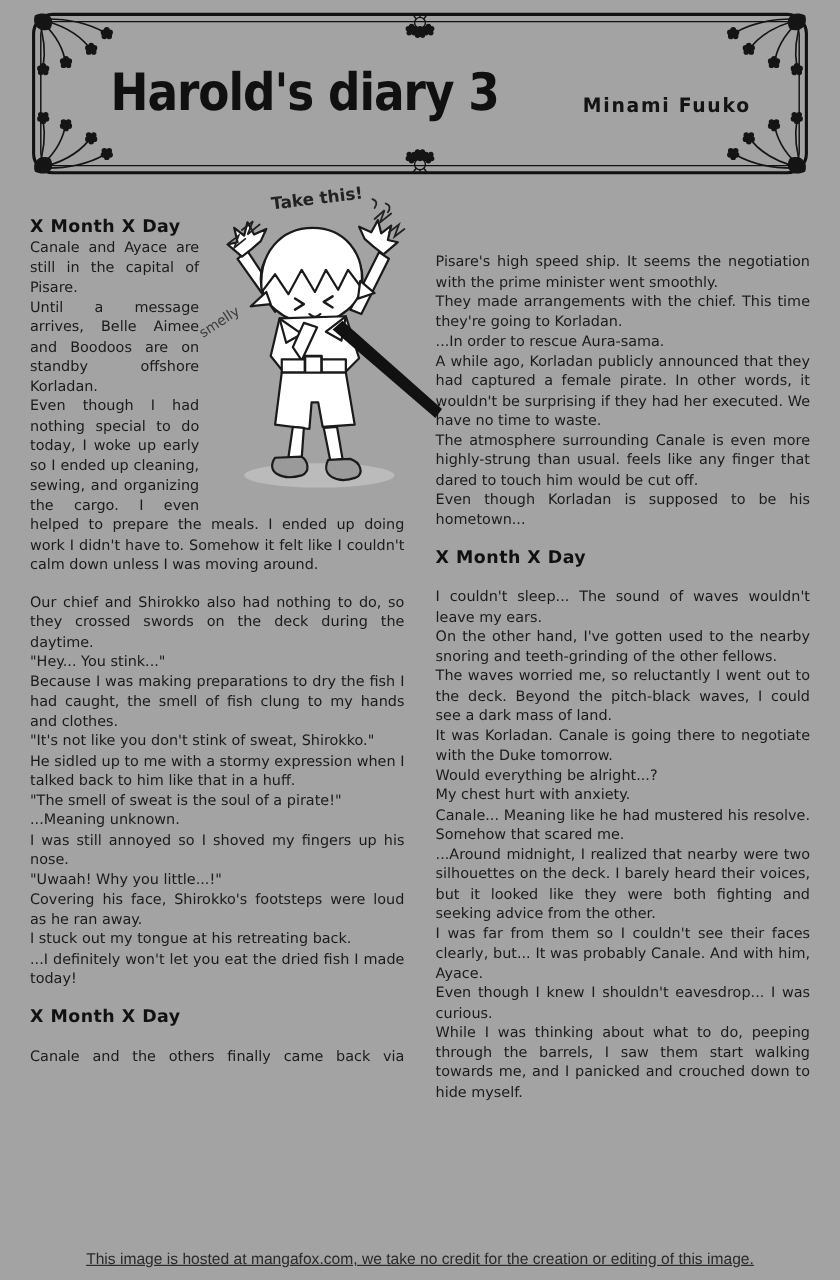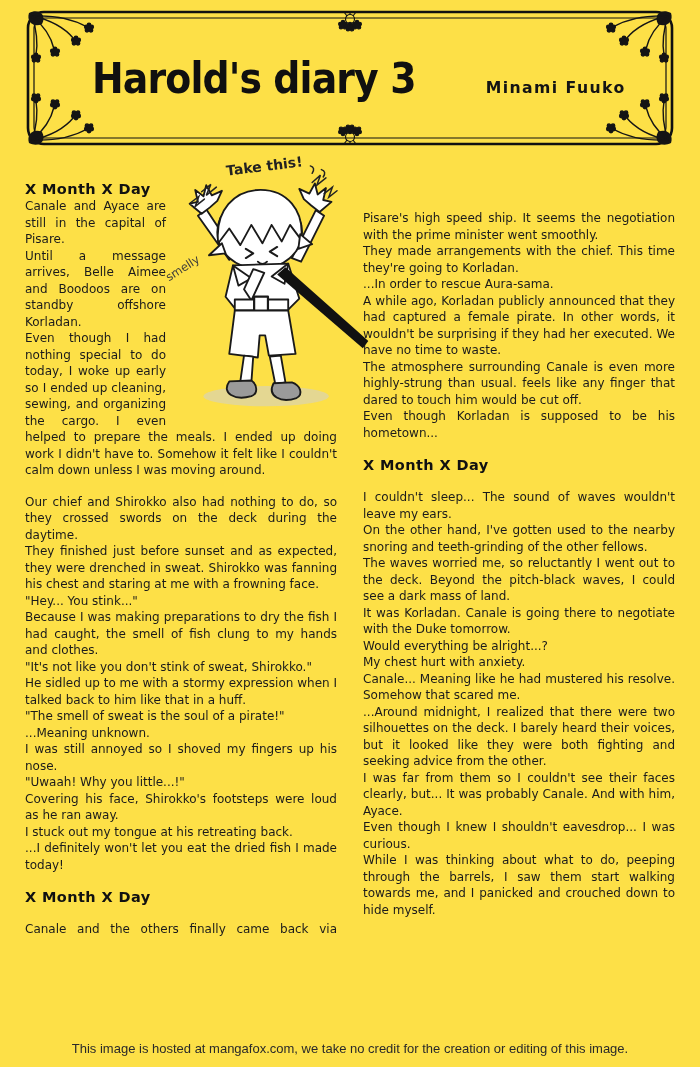--- a/index.html
+++ b/index.html
@@ -1,20 +1,20 @@
 <!DOCTYPE html>
 <html lang="en"><head>
 <meta charset="utf-8">
 <style>
   html,body{margin:0;padding:0;background:#e8e8e8;}
   .page{
     position:relative;
     width:700px;height:1067px;
     margin:0 auto;
-    background:#fde047;
+    background:#a3a3a3;
     overflow:hidden;
     font-family:"DejaVu Sans", sans-serif;
     color:#1b1b1b;
   }
 
   
   .banner-svg{position:absolute;left:24px;top:8px;width:652px;height:140px;}
   .banner-text{
     position:absolute;left:24px;top:8px;width:652px;height:140px;
     display:flex;align-items:center;justify-content:center;gap:44px;
@@ -60,21 +60,21 @@
     position:absolute;left:-10px;top:96px;
     font-size:11.5px;color:#3a3a3a;
     transform:rotate(-33deg);
   }
 
   
   .footer{
     position:absolute;left:0;right:0;bottom:9px;
     text-align:center;
     font-family:"Liberation Sans", sans-serif;
-    font-size:13px;line-height:1.42;color:#2a2a2a;
+    font-size:13px;line-height:1.42;color:#2a2a2a;text-decoration:underline;
   }
 </style>
 </head>
 <body>
 
 <div class="page">
 
   <svg class="banner-svg" viewBox="0 0 652 140" aria-hidden="true">
     <defs>
       <g id="floret" fill="#151515">
@@ -177,21 +177,20 @@
             <path d="M160,6 q6,2 2,8"></path>
           </g>
         </svg>
       </div>
     <h2 class="date-header">X Month X Day</h2>
         <p class="para">Canale and Ayace are still in the capital of Pisare.</p>
         <p class="para">Until a message arrives, Belle Aimee and Boodoos are on standby offshore Korladan.</p>
         <p class="para">Even though I had nothing special to do today, I woke up early so I ended up cleaning, sewing, and organizing the cargo. I even helped to prepare the meals. I ended up doing work I didn't have to. Somehow it felt like I couldn't calm down unless I was moving around.</p>
         <div class="gap"></div>
         <p class="para">Our chief and Shirokko also had nothing to do, so they crossed swords on the deck during the daytime.</p>
-        <p class="para">They finished just before sunset and as expected, they were drenched in sweat. Shirokko was fanning his chest and staring at me with a frowning face.</p>
         <p class="para">"Hey... You stink..."</p>
         <p class="para">Because I was making preparations to dry the fish I had caught, the smell of fish clung to my hands and clothes.</p>
         <p class="para">"It's not like you don't stink of sweat, Shirokko."</p>
         <p class="para">He sidled up to me with a stormy expression when I talked back to him like that in a huff.</p>
         <p class="para">"The smell of sweat is the soul of a pirate!"</p>
         <p class="para">...Meaning unknown.</p>
         <p class="para">I was still annoyed so I shoved my fingers up his nose.</p>
         <p class="para">"Uwaah! Why you little...!"</p>
         <p class="para">Covering his face, Shirokko's footsteps were loud as he ran away.</p>
         <p class="para">I stuck out my tongue at his retreating back.</p>
@@ -212,21 +211,21 @@
         <div class="gap"></div>
         <h2 class="date-header">X Month X Day</h2>
         <div class="gap"></div>
         <p class="para">I couldn't sleep... The sound of waves wouldn't leave my ears.</p>
         <p class="para">On the other hand, I've gotten used to the nearby snoring and teeth-grinding of the other fellows.</p>
         <p class="para">The waves worried me, so reluctantly I went out to the deck. Beyond the pitch-black waves, I could see a dark mass of land.</p>
         <p class="para">It was Korladan. Canale is going there to negotiate with the Duke tomorrow.</p>
         <p class="para">Would everything be alright...?</p>
         <p class="para">My chest hurt with anxiety.</p>
         <p class="para">Canale... Meaning like he had mustered his resolve. Somehow that scared me.</p>
-        <p class="para">...Around midnight, I realized that there were two silhouettes on the deck. I barely heard their voices, but it looked like they were both fighting and seeking advice from the other.</p>
+        <p class="para">...Around midnight, I realized that nearby were two silhouettes on the deck. I barely heard their voices, but it looked like they were both fighting and seeking advice from the other.</p>
         <p class="para">I was far from them so I couldn't see their faces clearly, but... It was probably Canale. And with him, Ayace.</p>
         <p class="para">Even though I knew I shouldn't eavesdrop... I was curious.</p>
         <p class="para">While I was thinking about what to do, peeping through the barrels, I saw them start walking towards me, and I panicked and crouched down to hide myself.</p>
       </div>
   </div>
 
   <div class="footer">
     <div>This image is hosted at mangafox.com, we take no credit for the creation or editing of this image.</div>
   </div>
 

